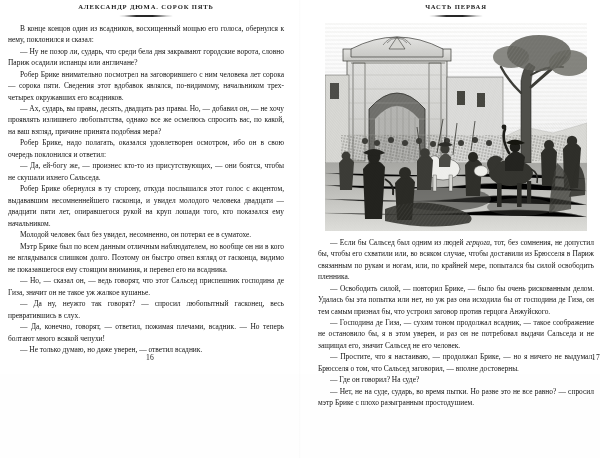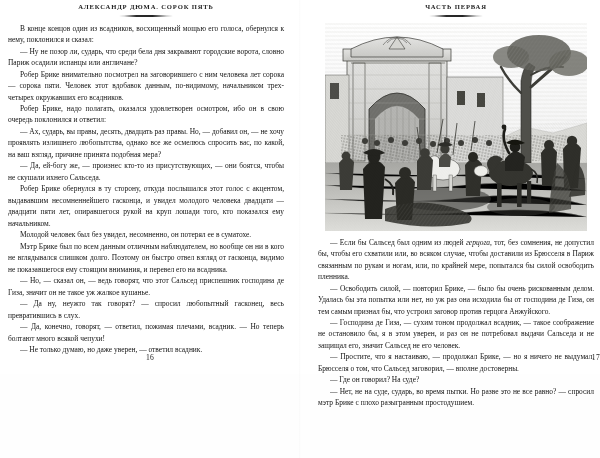--- a/index.html
+++ b/index.html
@@ -111,23 +111,23 @@
 
 <div class="spread">
 
   <div class="page page-left">
     <div class="runhead">АЛЕКСАНДР ДЮМА. СОРОК ПЯТЬ</div>
     <div class="rule"></div>
 
     <div class="textblock" id="left-text">
         <p>В конце концов один из всадников, восхищенный мощью его голоса, обернулся к нему, поклонился и сказал:</p>
         <p>— Ну не позор ли, сударь, что среди бела дня закрывают городские ворота, словно Париж осадили испанцы или англичане?</p>
-        <p>Робер Брике внимательно посмотрел на заговорившего с ним человека лет сорока — сорока пяти. Человек этот вдобавок данным, по-видимому, начальником трех-четырех окружавших его всадников.</p>
+        <p>Робер Брике внимательно посмотрел на заговорившего с ним человека лет сорока — сорока пяти. Сведения этот вдобавок являлся, по-видимому, начальником трех-четырех окружавших его всадников.</p>
+        <p>— Ах, сударь, вы правы, десять, двадцать раз правы. Но, — добавил он, — не хочу проявлять излишнего любопытства, однако все же осмелюсь спросить вас, по какой, на ваш взгляд, причине принята подобная мера?</p>
         <p>Робер Брике, надо полагать, оказался удовлетворен осмотром, ибо он в свою очередь поклонился и ответил:</p>
-        <p>— Ах, сударь, вы правы, десять, двадцать раз правы. Но, — добавил он, — не хочу проявлять излишнего любопытства, однако все же осмелюсь спросить вас, по какой, на ваш взгляд, причине принята подобная мера?</p>
         <p>— Да, ей-богу же, — произнес кто-то из присутствующих, — они боятся, чтобы не скушали ихнего Сальседа.</p>
         <p>Робер Брике обернулся в ту сторону, откуда послышался этот голос с акцентом, выдававшим несомненнейшего гасконца, и увидел молодого человека двадцати — двадцати пяти лет, опиравшегося рукой на круп лошади того, кто показался ему начальником.</p>
         <p>Молодой человек был без увидел, несомненно, он потерял ее в суматохе.</p>
         <p>Мэтр Брике был по всем данным отличным наблюдателем, но вообще он ни в кого не вглядывался слишком долго. Поэтому он быстро отвел взгляд от гасконца, видимо не показавшегося ему стоящим внимания, и перевел его на всадника.</p>
         <p>— Но, — сказал он, — ведь говорят, что этот Сальсед приспешник господина де Гиза, значит он не такое уж жалкое кушанье.</p>
         <p>— Да ну, неужто так говорят? — спросил любопытный гасконец, весь превратившись в слух.</p>
         <p>— Да, конечно, говорят, — ответил, пожимая плечами, всадник. — Но теперь болтают много всякой чепухи!</p>
         <p>— Не только думаю, но даже уверен, — ответил всадник.</p>
       </div>
 

